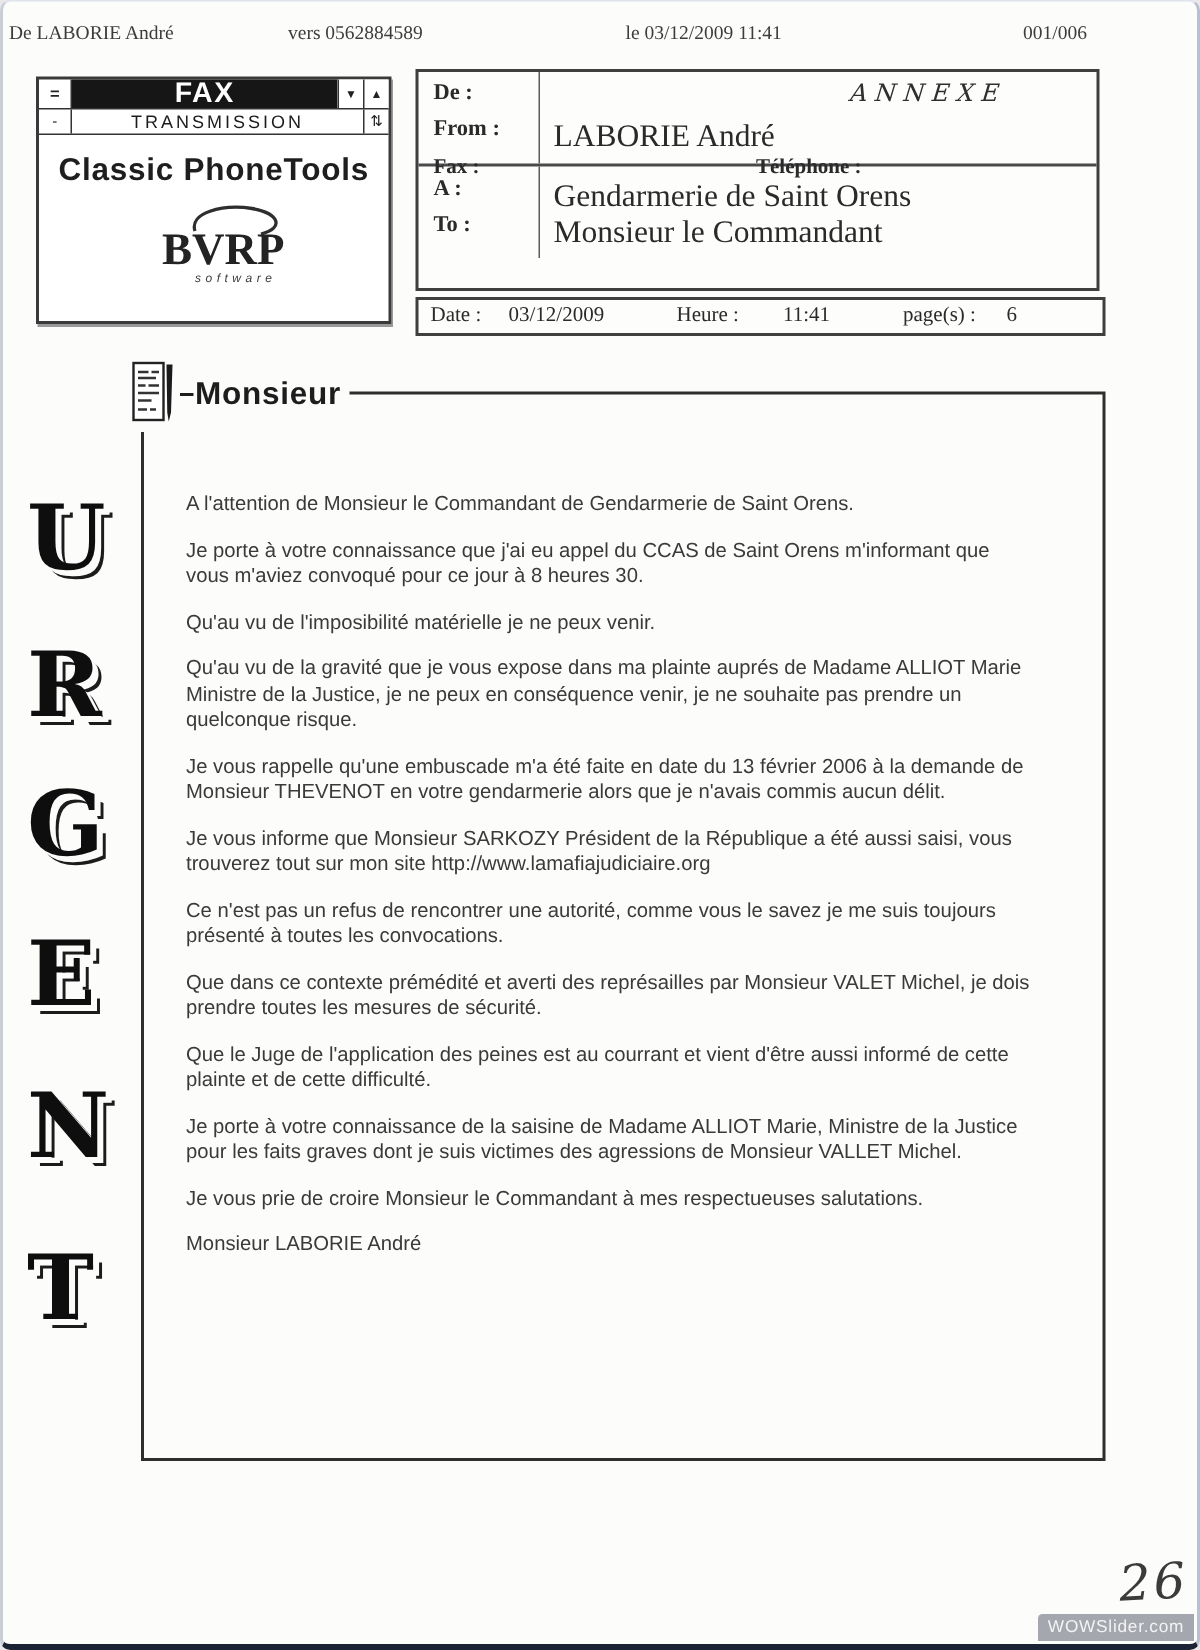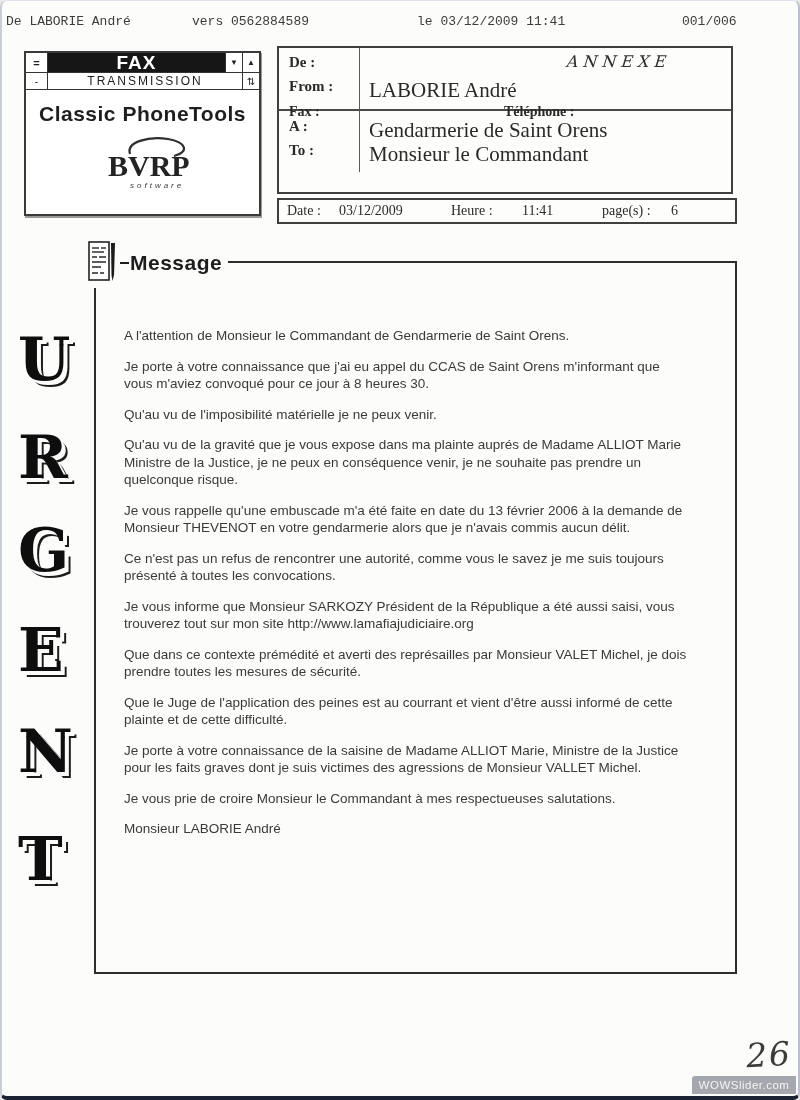--- a/index.html
+++ b/index.html
@@ -9,21 +9,21 @@
   .page {
     position:relative; width:800px; height:1100px; overflow:hidden;
     background:#fcfcfb;
     border-left:2px solid #c9ced9; border-right:2px solid #b9bfce;
     border-top:1px solid #dfe3ec; border-bottom:4px solid #1b2233;
     border-radius:7px;
   }
 
   
   .topline { position:absolute; top:13px; left:0; width:100%; height:16px;
-    font-family:Liberation Mono, monospace; font-size:13px; color:#3c3c3c; }
+    font-family:Liberation Serif, serif; font-size:13px; color:#3c3c3c; }
   .topline span { position:absolute; white-space:nowrap; }
   .tl-from { left:4px; }
   .tl-vers { left:190px; }
   .tl-date { left:415px; }
   .tl-count { left:680px; }
 
   
   .faxwin { position:absolute; left:22px; top:50px; width:237px; height:165px;
     border:2px solid #3a3a3a; background:#fff; box-shadow:1px 2px 0 #999; }
   .fw-row1 { display:flex; height:20px; border-bottom:1px solid #333; }
@@ -186,30 +186,30 @@
           <line x1="5" y1="18" x2="10" y2="18"></line>
             <line x1="12" y1="18" x2="19" y2="18"></line>
           <line x1="5" y1="23" x2="19" y2="23"></line>
           <line x1="5" y1="28" x2="14" y2="28"></line>
           <line x1="5" y1="34" x2="11" y2="34"></line>
             <line x1="13" y1="34" x2="17" y2="34"></line>
         </g>
         <path d="M24,4 L28,4 L27,36 L25.5,42 L24.5,36 Z" fill="#1b1b1b"></path>
       </svg>
       <div class="msg-dash"></div>
-      <span class="msg-word">Message</span>
+      <span class="msg-word">Monsieur</span>
     </div>
     <div class="msg-body">
         <p>A l'attention de  Monsieur le Commandant de Gendarmerie de Saint Orens.</p>
         <p>Je porte à votre connaissance que j'ai eu appel du CCAS de Saint Orens m'informant que vous m'aviez convoqué pour ce jour à 8 heures 30.</p>
         <p>Qu'au vu de l'imposibilité matérielle je ne peux venir.</p>
         <p>Qu'au vu de la gravité que je vous expose dans ma plainte auprés de Madame ALLIOT Marie Ministre de la Justice, je ne peux en conséquence venir, je ne souhaite pas prendre un quelconque risque.</p>
         <p>Je vous rappelle qu'une embuscade m'a été faite en date du 13 février 2006 à la demande de Monsieur THEVENOT en votre gendarmerie alors que je n'avais commis aucun délit.</p>
+        <p>Je vous informe que Monsieur SARKOZY  Président de la République a été aussi saisi, vous trouverez tout sur mon site http://www.lamafiajudiciaire.org</p>
         <p>Ce n'est pas un refus de rencontrer une autorité, comme vous le savez je me suis toujours présenté à toutes les convocations.</p>
-        <p>Je vous informe que Monsieur SARKOZY  Président de la République a été aussi saisi, vous trouverez tout sur mon site http://www.lamafiajudiciaire.org</p>
         <p>Que dans ce contexte prémédité et averti des représailles par Monsieur VALET Michel, je dois prendre toutes les mesures de sécurité.</p>
         <p>Que le Juge de l'application des peines est au courrant et vient d'être aussi informé de cette plainte et de cette difficulté.</p>
         <p>Je porte à votre connaissance de la saisine de Madame ALLIOT Marie, Ministre de la Justice pour les faits graves dont je suis victimes des agressions de Monsieur VALLET Michel.</p>
         <p>Je vous prie de croire Monsieur le Commandant à mes respectueuses salutations.</p>
         <p>Monsieur LABORIE André</p>
       </div>
   </div>
 
   <div class="pagenum">26</div>
 

